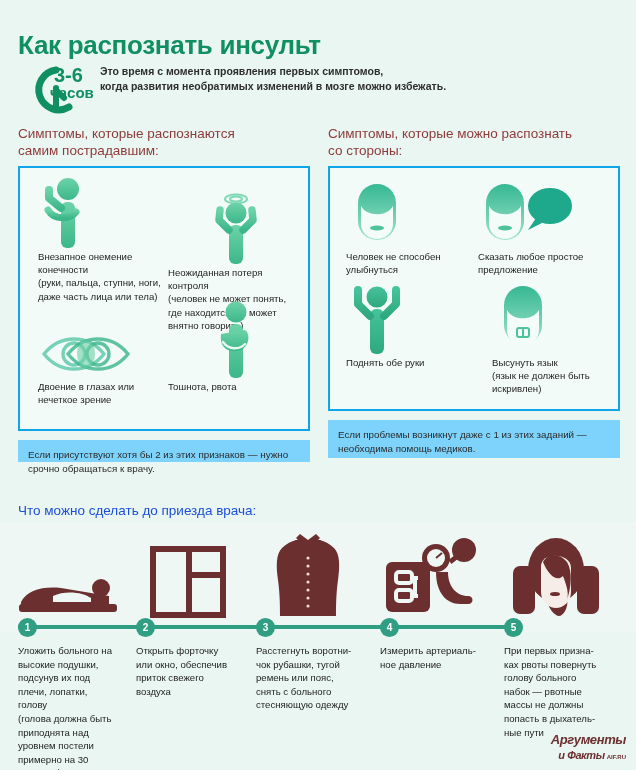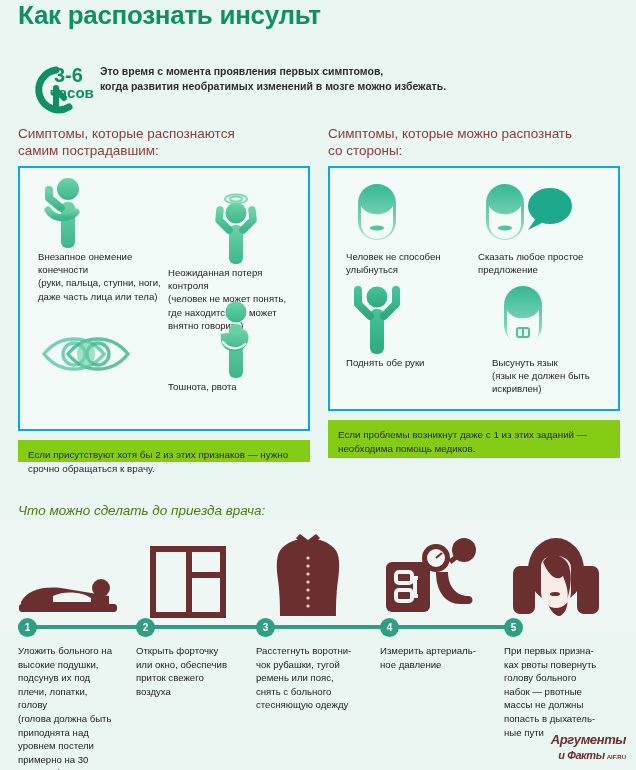--- a/index.html
+++ b/index.html
@@ -16,21 +16,21 @@
   .page {
     position: relative;
     width: 636px;
     height: 770px;
     background: #eaf6f2;
   }
 
   
   .title {
     position: absolute;
-    left: 18px; top: 0;
+    left: 18px; top: 30px;
     font-size: 26px;
     font-weight: bold;
     color: #0f8f62;
     letter-spacing: -0.3px;
   }
 
   .clock-block {
     position: absolute;
     left: 22px; top: 60px;
     width: 80px; height: 52px;
@@ -76,36 +76,35 @@
   }
   .icon-wrap {
     display: flex;
     align-items: flex-end;
     justify-content: flex-start;
   }
 
   
   .alert {
     position: absolute;
-    background: #84cc16;
+    background: #7dd3fc;
     font-size: 9.8px;
     line-height: 1.42;
     color: #2a2a2a;
     padding: 8px 10px;
   }
   #alert-left  { left: 18px;  top: 440px; width: 292px; height: 22px; }
   #alert-right { left: 328px; top: 420px; width: 292px; height: 38px; }
 
   
   .sec-head {
     position: absolute;
     left: 18px; top: 503px;
     font-size: 13.5px;
-    color: #4d7c0f;
-    font-style: italic;
+    color: #1d4ed8;
   }
 
   .bottom-band {
     position: absolute;
     left: 0; top: 522px;
     width: 636px; height: 110px;
     background: #eef7f4;
   }
 
   .steps {
@@ -246,20 +245,21 @@
             <path d="M6 30 C22 10 50 10 66 30 C50 50 22 50 6 30Z"></path>
             <circle cx="36" cy="30" r="11"></circle>
           </g>
           <g fill="none" stroke="#3bb68c" stroke-width="3.4" opacity="0.8">
             <path d="M30 30 C46 10 74 10 90 30 C74 50 46 50 30 30Z"></path>
             <circle cx="60" cy="30" r="11"></circle>
           </g>
           <ellipse cx="48" cy="30" rx="9" ry="14" fill="#6ccfa8" opacity="0.6"></ellipse>
         </svg>
       </div>
+      <div class="sym-cap">Двоение в глазах или<br>нечеткое зрение</div>
     </div>
 
     <div class="sym" style="left:148px; top:130px; width:135px;">
       <div class="icon-wrap" style="height:82px; justify-content:center;">
         <svg width="58" height="80" viewBox="0 0 58 80">
           <defs>
               <linearGradient id="gL4" x1="0" y1="0" x2="0" y2="1">
             <stop offset="0%" stop-color="#6dd3a8"></stop>
                 <stop offset="100%" stop-color="#3cb78a"></stop>
           </linearGradient>

